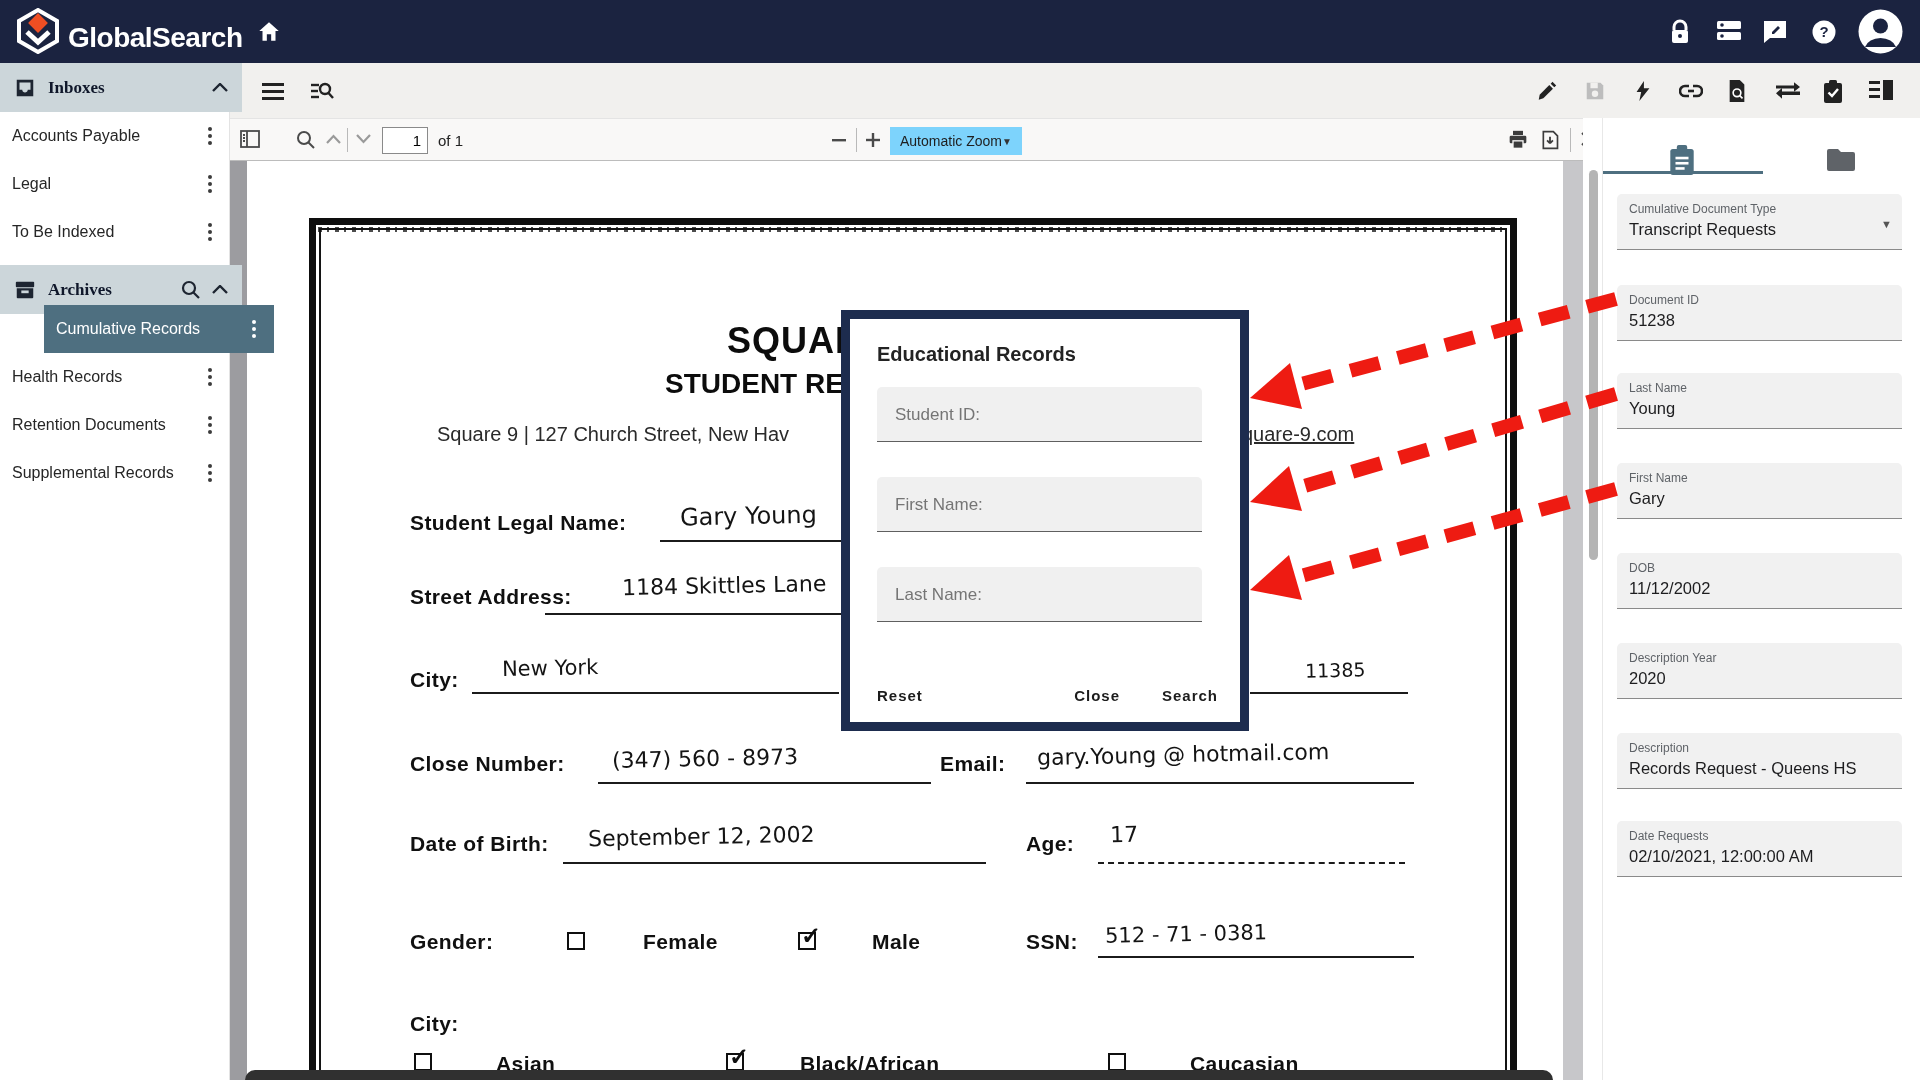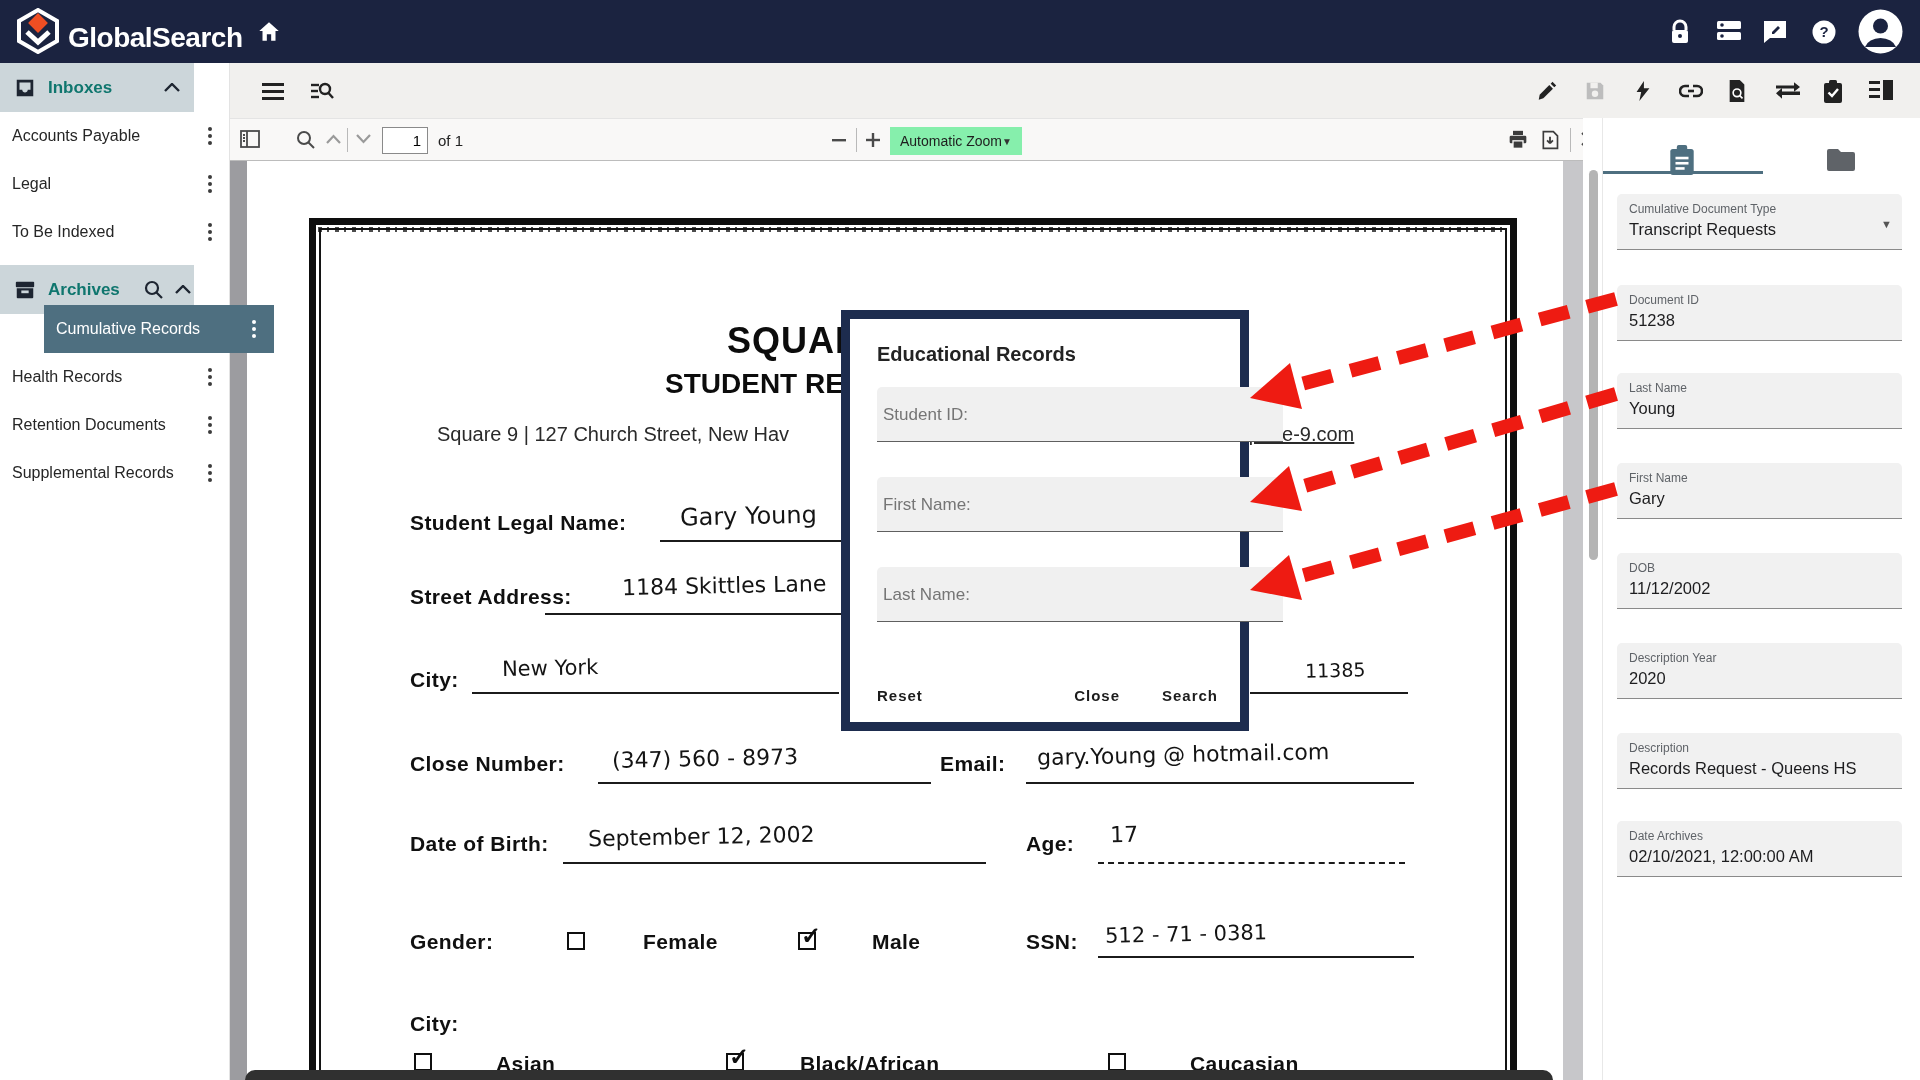--- a/index.html
+++ b/index.html
@@ -10,23 +10,23 @@
 
   
   .navbar { left:0; top:0; width:1920px; height:63px; background:#1b2340; z-index:20; }
   .brand { left:16px; top:8px; display:flex; align-items:flex-end; gap:8px; }
   .brand-text { color:#fff; font-size:28px; font-weight:bold; letter-spacing:-0.5px; }
   .nav-icon { top:19px; width:26px; height:26px; }
 
   
   .sidebar { left:0; top:63px; width:230px; height:1017px; background:#fff;
              border-right:1px solid #e3e3e3; z-index:10; }
-  .side-header { position:absolute; left:0; width:194px; height:49px; background:#ccd6da;
+  .side-header { position:absolute; left:0; width:242px; height:49px; background:#ccd6da;
                  display:flex; align-items:center; padding:0 14px; gap:12px;
-                 color:#0f766e; font-size:17px; font-weight:bold; }
+                 color:#0f172a; font-size:17px; font-weight:bold;font-family:Liberation Serif, serif; }
   .side-item { position:absolute; left:0; width:230px; height:48px; display:flex;
                align-items:center; padding:0 12px; font-size:16px; color:#262626; cursor:pointer; }
   .side-item .kebab { margin-left:auto; }
   .side-item.selected { background:#4e6f80; color:#fff; }
   .kebab { width:16px; height:22px; display:flex; flex-direction:column; justify-content:center;
            align-items:center; gap:3px; }
   .kebab i { width:4px; height:4px; border-radius:50%; background:#3c3c3c; display:block; }
   .side-item.selected .kebab i { background:#fff; }
   .spacer { flex:1; }
 
@@ -36,21 +36,21 @@
 
   
   .toolbar2 { left:230px; top:118px; width:1378px; height:43px; background:#f9f8f7;
               border-top:1px solid #e4e4e4; border-bottom:1px solid #bcbcbc; z-index:5; }
   .t2-icon { top:11px; width:20px; height:20px; }
   .vdiv { top:9px; width:1px; height:24px; background:#b9b9b9; }
   .page-input { left:152px; top:8px; width:46px; height:27px; border:1px solid #8a8a8a;
                 background:#fff; text-align:right; padding-right:6px; font-size:15px;
                 font-family:"Liberation Sans",sans-serif; }
   .of-label { left:208px; top:13px; font-size:15px; color:#222; }
-  .zoom-select { left:660px; top:8px; width:132px; height:28px; background:#86efac;
+  .zoom-select { left:660px; top:8px; width:132px; height:28px; background:#7dd3fc;
                  font-size:14px; color:#1e1e1e; display:flex; align-items:center;
                  padding:0 10px; cursor:pointer; }
   .zoom-caret { margin-left:auto; font-size:10px; color:#333; }
 
   
   .viewer-strip { left:230px; top:161px; width:17px; height:919px; background:#9c9ca0; z-index:2; }
   .viewer-page { left:247px; top:161px; width:1316px; height:919px; background:#fff; z-index:1; overflow:hidden; }
   .vscroll { left:1563px; top:161px; width:20px; height:919px; background:#c7c7ca; z-index:2; }
 
   
@@ -67,23 +67,23 @@
   .cb { position:absolute; width:18px; height:18px; border:2.5px solid #0f0f0f; background:#fff; }
   .cb.checked::after { content:"✓"; position:absolute; left:1px; top:-12px; font-size:24px;
                        font-weight:bold; color:#0f0f0f; }
   .bottom-strip { left:245px; top:1070px; width:1308px; height:10px; background:#303030;
                   border-radius:10px 10px 0 0; z-index:3; }
 
   
   .modal { left:841px; top:310px; width:408px; height:421px; background:#fff;
            border:9px solid #1d2c4e; z-index:30; }
   .modal-title { position:absolute; left:27px; top:24px; font-size:20px; font-weight:bold; color:#232323; }
-  .m-field { position:absolute; left:27px; width:406px; height:55px; background:#f0f0f0;
+  .m-field { position:absolute; left:27px; width:325px; height:55px; background:#f0f0f0;
              border-radius:5px 5px 0 0; border-bottom:1px solid #5f5f5f;
-             font-size:17px; color:#757575; line-height:55px; padding-left:6px; cursor:text; }
+             font-size:17px; color:#757575; line-height:55px; padding-left:18px; cursor:text; }
   .m-btn { position:absolute; bottom:18px; font-size:15px; font-weight:bold; color:#1c1c1c;
            letter-spacing:1px; cursor:pointer; background:none; border:none;
            font-family:"Liberation Sans",sans-serif; }
 
   
   .panel { left:1583px; top:118px; width:337px; height:962px; background:#fff; z-index:10; }
   .panel-divider { position:absolute; left:19px; top:0; width:1px; height:962px; background:#e8e8e8; }
   .tab { position:absolute; top:14px; width:158px; height:56px; display:flex;
          align-items:center; justify-content:center; cursor:pointer; }
   .tab-underline { position:absolute; left:20px; top:53px; width:160px; height:3px; background:#4e6f80; }
@@ -504,21 +504,21 @@
   </div>
   <div class="p-field" style="top:525px;">
     <div class="p-label">Description Year</div>
     <div class="p-value">2020</div>
   </div>
   <div class="p-field" style="top:615px;">
     <div class="p-label">Description</div>
     <div class="p-value">Records Request - Queens HS</div>
   </div>
   <div class="p-field" style="top:703px;">
-    <div class="p-label">Date Archives</div>
+    <div class="p-label">Date Requests</div>
     <div class="p-value">02/10/2021, 12:00:00 AM</div>
   </div>
 </div>
 
 <svg class="abs" width="1920" height="1080" style="left:0; top:0; z-index:40; pointer-events:none;">
   <g stroke="#ee1b12" stroke-width="14" stroke-dasharray="30 19" fill="none">
     <line x1="1616" y1="299" x2="1294" y2="386"></line>
     <line x1="1616" y1="394" x2="1294" y2="489"></line>
     <line x1="1616" y1="489" x2="1294" y2="578"></line>
   </g>

